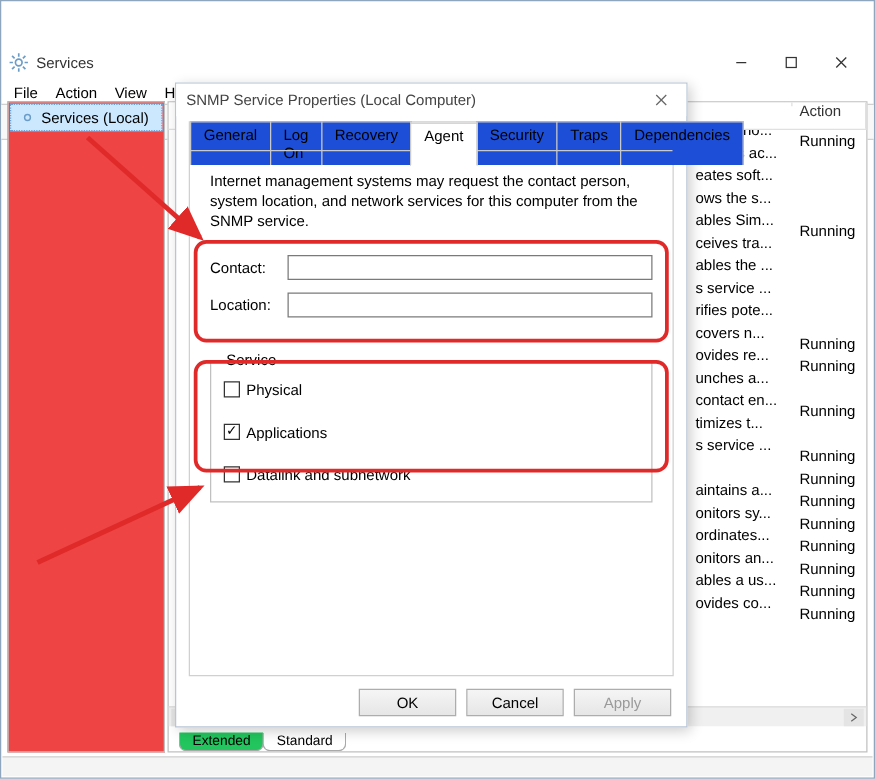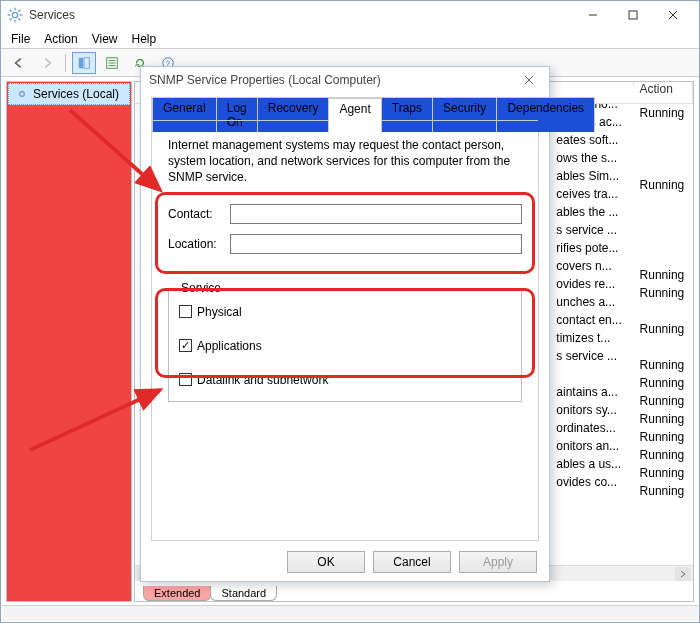--- a/index.html
+++ b/index.html
@@ -1,20 +1,20 @@
 <!DOCTYPE html>
 <html><head>
 <meta charset="utf-8">
 <style>
   * { box-sizing: border-box; font-family: "Segoe UI", Tahoma, sans-serif; }
   body { margin: 0; width:700px; height:623px; background:#fff; overflow:hidden; font-size:12px; color:#000; position:relative; }
 
   
   .win { position:absolute; inset:0; border:1px solid #8fa6bf; background:#fff; }
-  .titlebar { height:28px; display:flex; align-items:center; padding:0 6px; color:#333; }
+  .titlebar { height:28px; display:flex; align-items:center; padding:0 6px; color:#333;margin-top:35px; }
   .titlebar .gear { width:16px; height:16px; margin-right:6px; }
   .titlebar .spacer { flex:1; }
   .winbtn { width:40px; height:24px; display:flex; align-items:center; justify-content:center; color:#555; }
   .winbtn svg { width:10px; height:10px; }
   .menubar { height:20px; display:flex; gap:14px; padding:0 10px; align-items:center; border-bottom:1px solid #d0d0d0; }
   .menubar span { color:#000; }
   .toolbar { height:28px; display:flex; align-items:center; padding:2px 6px; gap:4px; border-bottom:1px solid #d0d0d0; background:#f8f8f8; }
   .tbtn { width:24px; height:22px; border:1px solid transparent; display:flex; align-items:center; justify-content:center; }
   .tbtn.sel { border:1px solid #6aa0d8; background:#d8ecff; }
   .tsep { width:1px; height:18px; background:#c0c0c0; margin:0 2px; }
@@ -25,21 +25,21 @@
   .listcols { position:absolute; top:0; left:0; right:0; height:22px; display:flex; background:#fff; border-bottom:1px solid #e0e0e0; }
   .colh { border-right:1px solid #e0e0e0; padding:3px 6px; color:#333; }
   .listbody { position:absolute; top:22px; left:0; right:0; bottom:38px; overflow:hidden; }
   .row { display:flex; height:18px; align-items:center; white-space:nowrap; }
   .cell { overflow:hidden; text-overflow:ellipsis; padding:0 6px; }
   .cell.desc { width:84px; }
   .cell.stat { width:60px; }
   .hscroll { position:absolute; left:0; right:0; bottom:20px; height:16px; background:#f0f0f0; border-top:1px solid #dcdcdc; display:flex; align-items:center; justify-content:space-between; padding:0 2px; }
   .hscroll .arrow { width:16px; height:14px; background:#e4e4e4; display:flex; align-items:center; justify-content:center; }
   .bottom-tabs { position:absolute; left:0; right:0; bottom:0; height:20px; display:flex; align-items:flex-end; padding-left:8px; }
-  .btab { border:1px solid #a9a9a9; border-top:none; border-radius:0 0 6px 6px; padding:1px 10px; margin-right:-1px; background:#fca5a5; font-size:11px; }
+  .btab { border:1px solid #a9a9a9; border-top:none; border-radius:0 0 6px 6px; padding:1px 10px; margin-right:-1px; background:#22c55e; font-size:11px; }
   .btab.active { background:#fff; }
   .statusbar { position:absolute; left:1px; right:1px; bottom:1px; height:16px; border-top:1px solid #d0d0d0; background:#f4f4f4; }
 
   
   .dialog { position:absolute; left:140px; top:66px; width:410px; height:516px; background:#fff; border:1px solid #b7c6d6; box-shadow:3px 3px 10px rgba(0,0,0,.2); }
   .dlg-title { height:26px; display:flex; align-items:center; padding:0 8px; color:#444; background:#fff; }
   .dlg-title .spacer { flex:1; }
   .dlg-close { width:24px; height:20px; display:flex; align-items:center; justify-content:center; color:#666; }
   .dlg-body { position:absolute; top:30px; left:10px; right:10px; bottom:40px; border:1px solid #d0d0d0; background:#fff; }
   .tabs { display:flex; position:relative; top:-1px; }
@@ -308,22 +308,22 @@
           <line x1="9" y1="1" x2="1" y2="9" stroke="#666"></line>
         </svg>
       </div>
   </div>
   <div class="dlg-body">
     <div class="tabs" id="dlg-tabs">
         <div class="tab">General</div>
         <div class="tab">Log On</div>
         <div class="tab">Recovery</div>
         <div class="tab active">Agent</div>
+        <div class="tab">Security</div>
         <div class="tab">Traps</div>
-        <div class="tab">Security</div>
         <div class="tab">Dependencies</div>
       </div>
     <div class="tab-panel">
       <div class="desc">Internet management systems may request the contact person, system location, and network services for this computer from the SNMP service.</div>
 
       <div class="field-row">
         <label>Contact:</label>
         <input class="text-in" value="" style="">
       </div>
       <div class="field-row">

